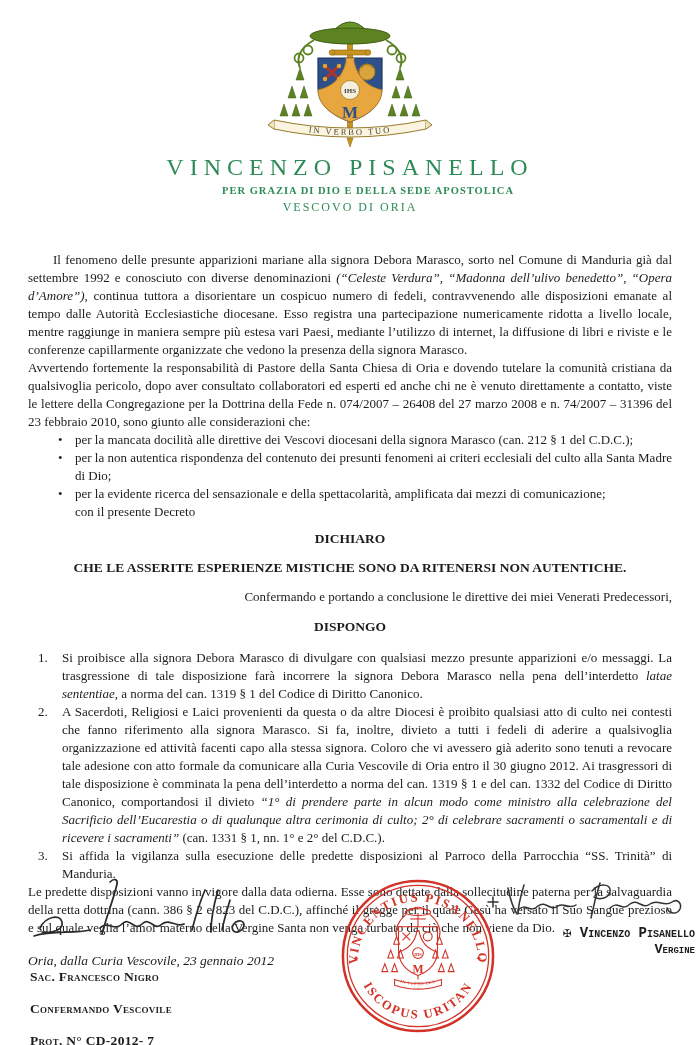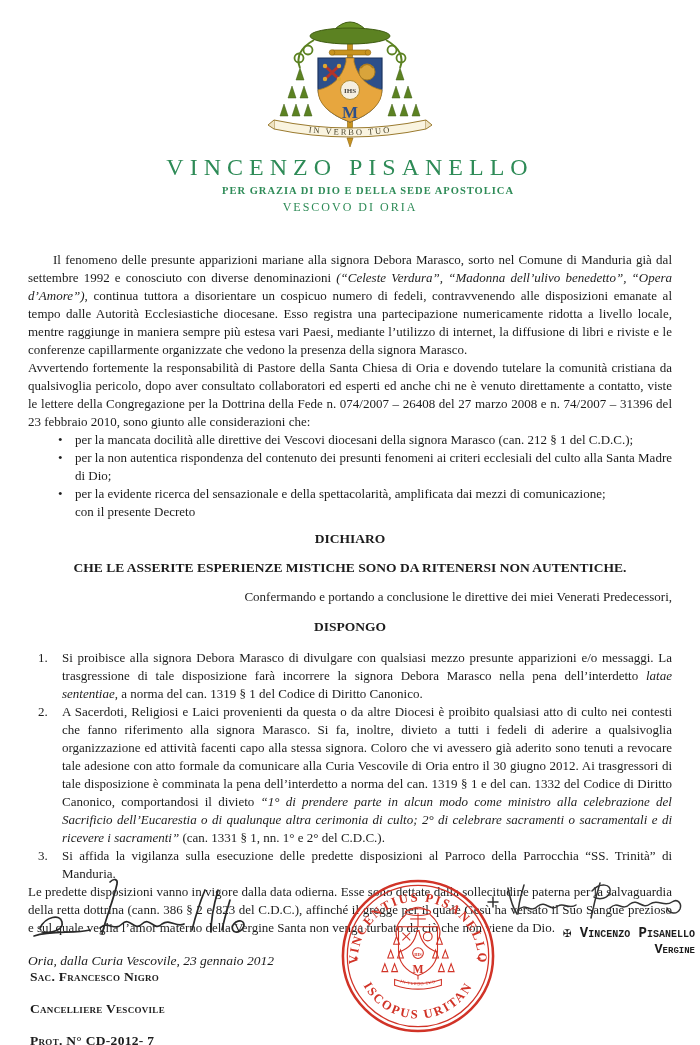--- a/index.html
+++ b/index.html
@@ -181,21 +181,21 @@
           <path d="M4,60 C22,54 44,58 60,54"></path>
           <path d="M80,6 C84,2 88,3 87,8 C84,22 76,42 72,58"></path>
           <path d="M70,52 C78,44 84,56 92,48 C100,40 104,56 112,48 C120,40 124,56 132,48 C140,42 146,52 154,48"></path>
           <path d="M162,54 C166,38 170,26 175,14"></path>
           <path d="M181,56 C181,42 184,28 188,14"></path>
           <path d="M192,54 C194,44 197,34 200,24"></path>
           <path d="M206,46 C214,42 217,50 210,55 C203,59 199,51 206,46"></path>
         </g>
       </svg>
       <div class="sig-left-text">Sac. Francesco Nigro</div>
-      <div class="sig-left-text">Cancelliere Vescovile</div>
+      <div class="sig-left-text">Confermando Vescovile</div>
       <div class="sig-left-text">Prot. N° CD-2012- 7</div>
     </div>
 
     <div class="seal">
       <svg width="156" height="156" viewBox="0 0 160 160">
         <g stroke="#d13327" fill="none">
           <circle cx="80" cy="80" r="77" stroke-width="2.6"></circle>
           <circle cx="80" cy="80" r="72.5" stroke-width="1.3"></circle>
         </g>
         <defs>

